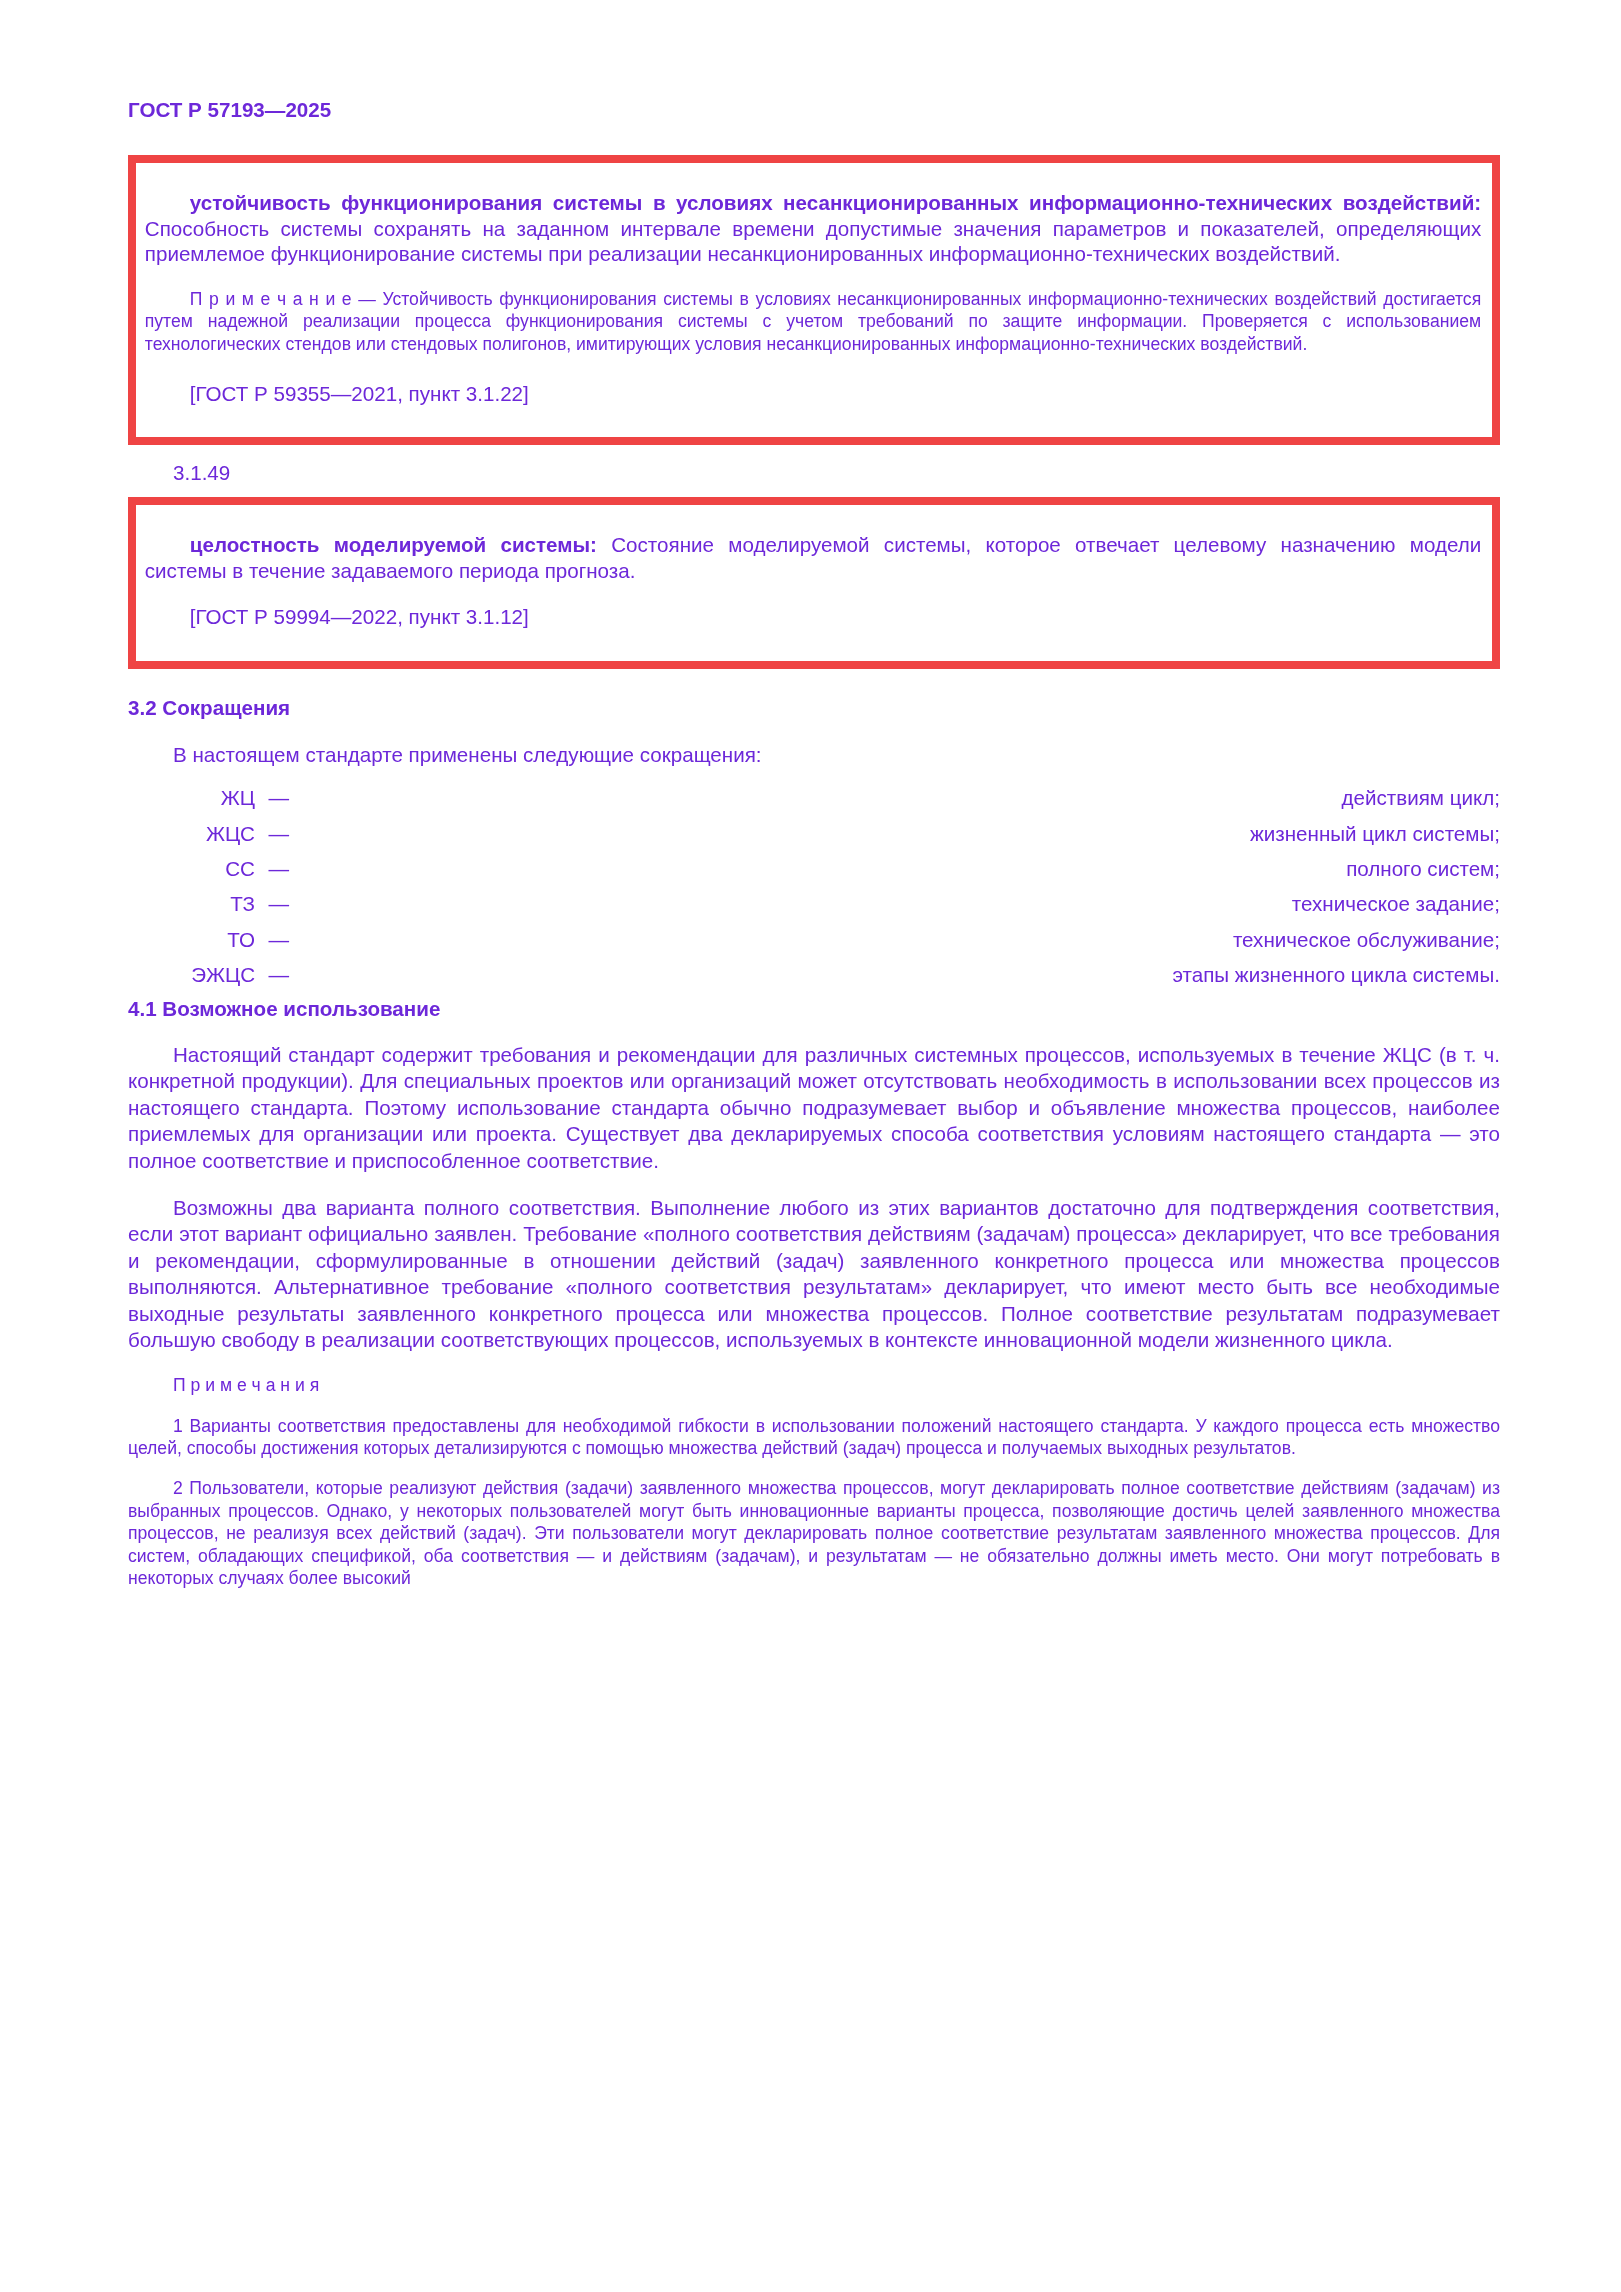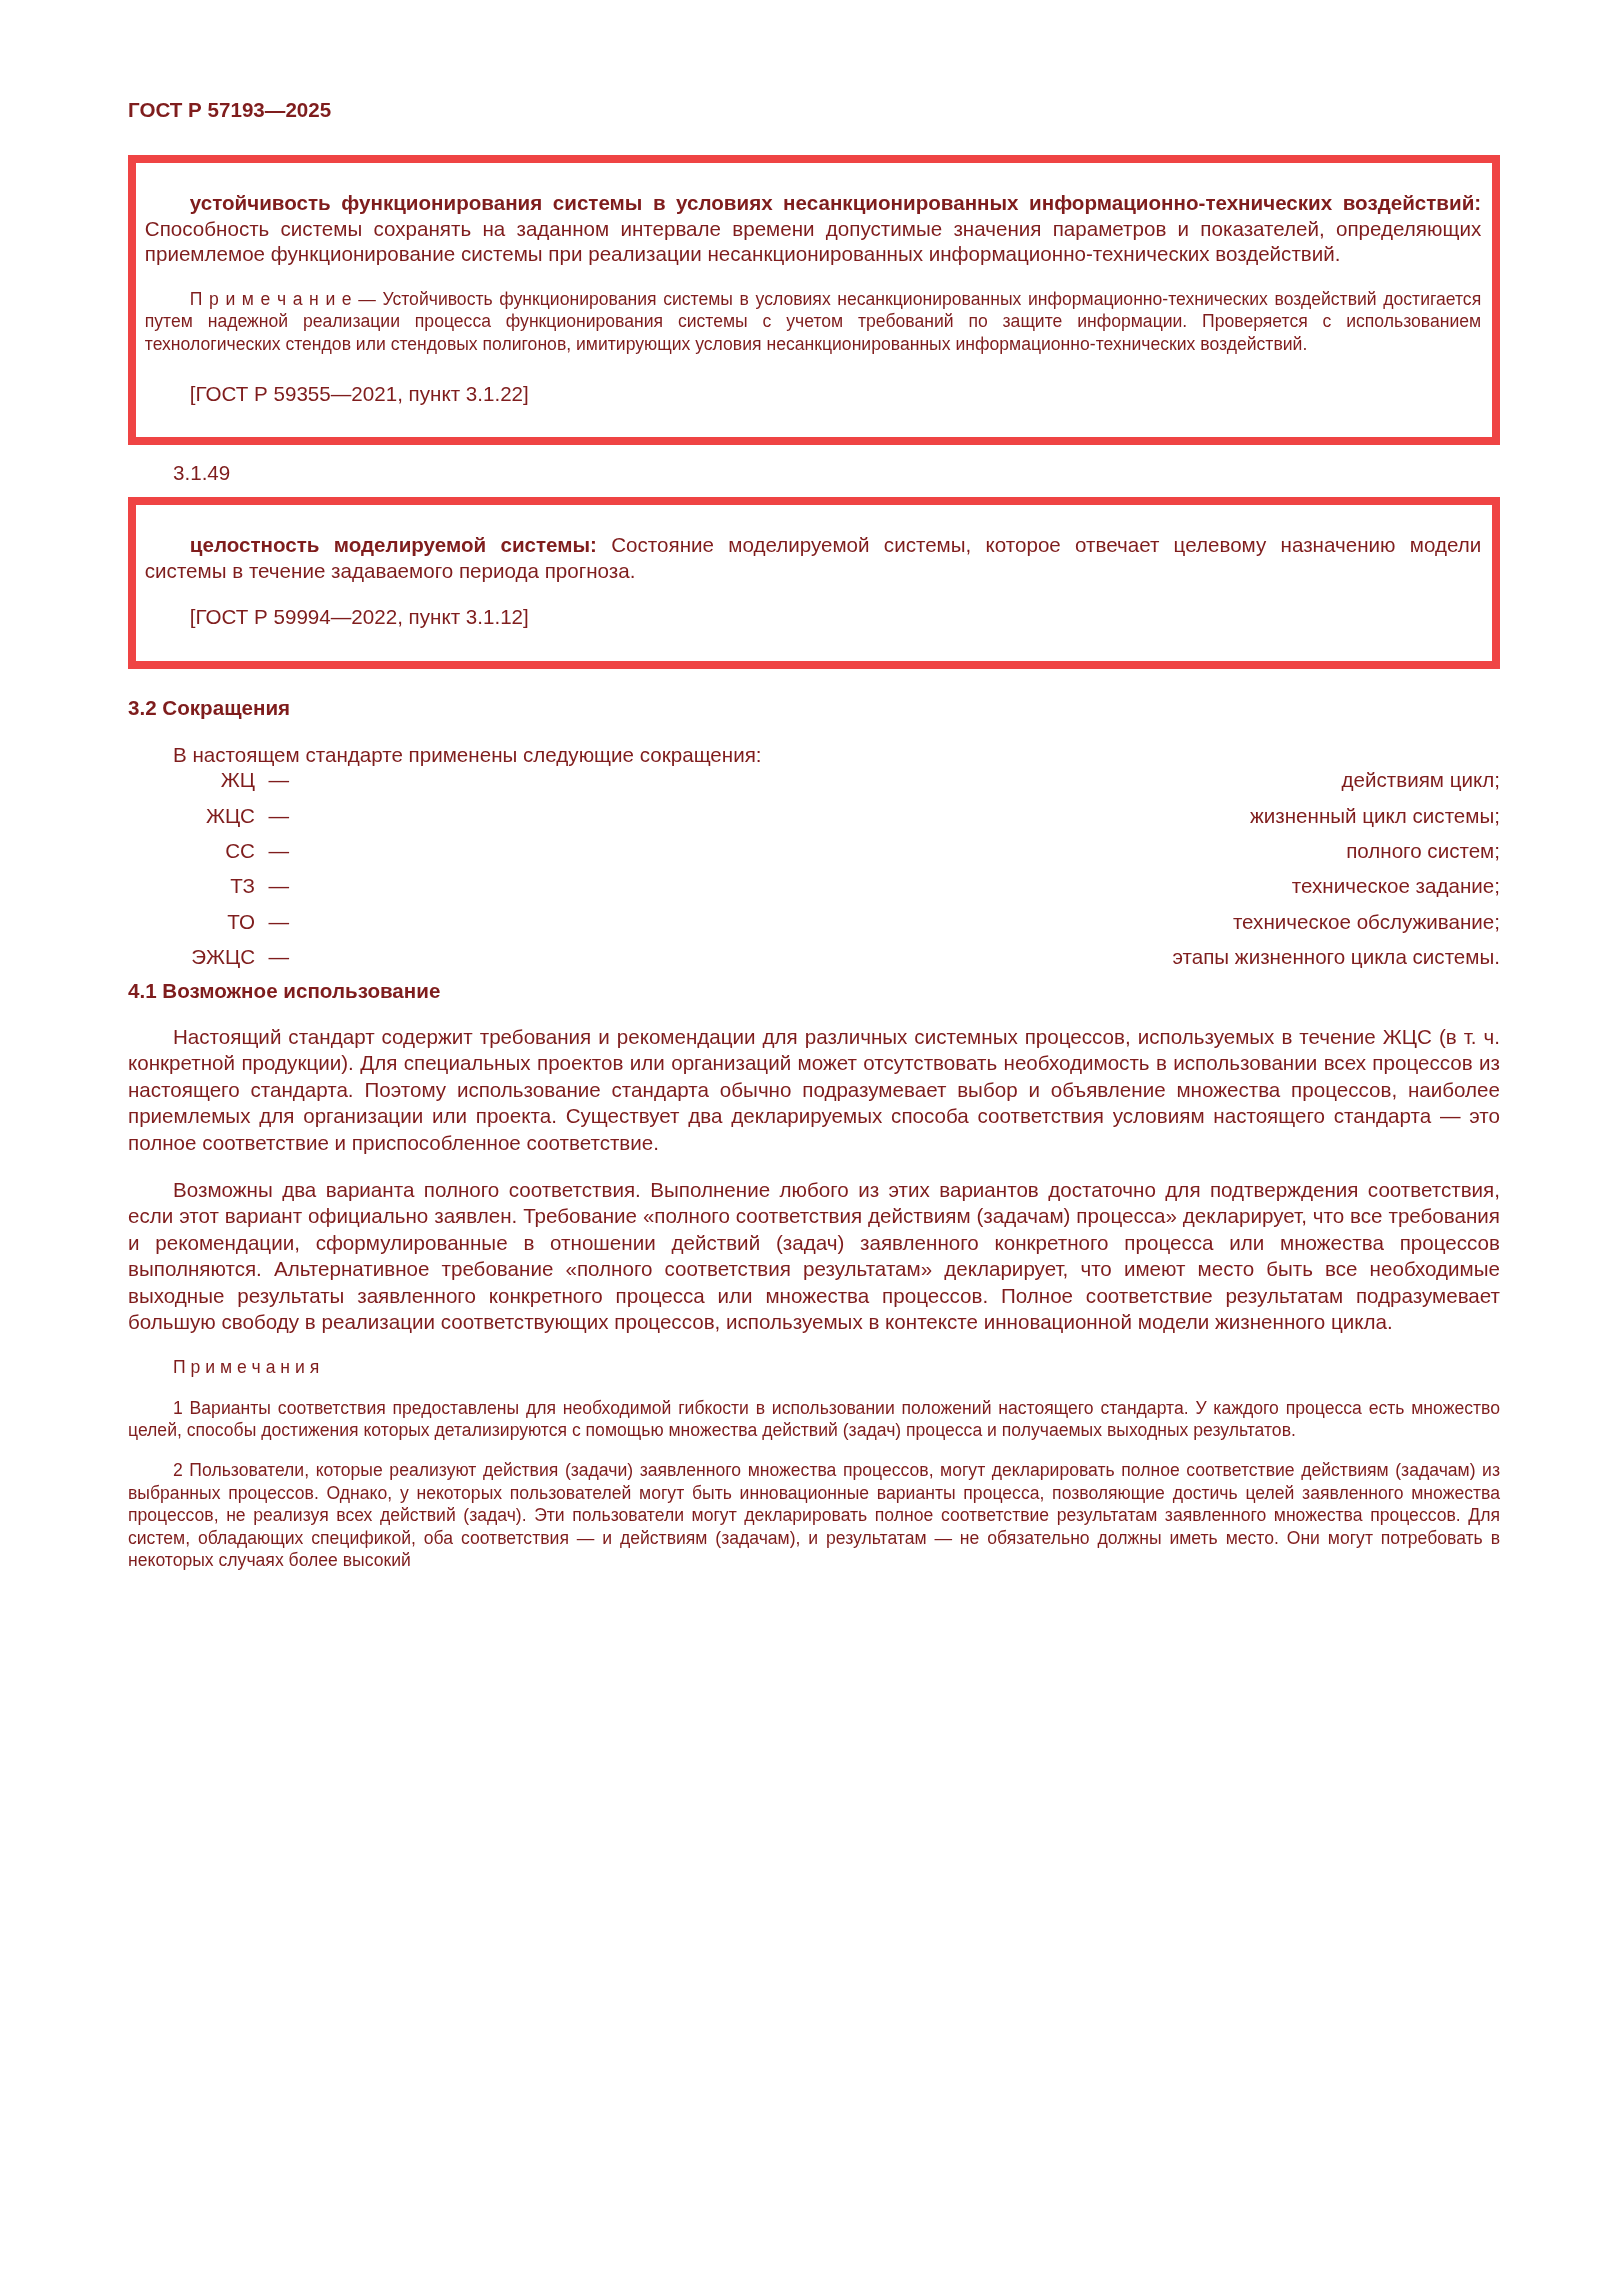--- a/index.html
+++ b/index.html
@@ -4,21 +4,21 @@
 <style>
   html, body { margin: 0; padding: 0; }
   body { background: #ffffff; }
 
   .page {
     position: relative;
     width: 1621px;
     height: 1734px;
     background: #ffffff;
     font-family: "Liberation Sans", sans-serif;
-    color: #7f1d1d;
+    color: #6d28d9;
     overflow: hidden;
   }
 
   .content {
     position: absolute;
     left: 128px;
     top: 98px;
     width: 1372px;
   }
 
@@ -64,21 +64,21 @@
     font-size: 20.6px;
     font-weight: bold;
     margin-top: 27.4px;
     margin-bottom: 21.6px;
   }
 
   .intro-line {
     font-size: 20.6px;
     line-height: 25.5px;
     text-indent: 45px;
-    margin-bottom: 0;
+    margin-bottom: 18px;
   }
 
   .abbr-list { margin-left: 45px; }
 
   .abbr-row {
     display: flex;
     font-size: 20.6px;
     line-height: 25.5px;
     margin-bottom: 9.8px;
     text-align: right;

